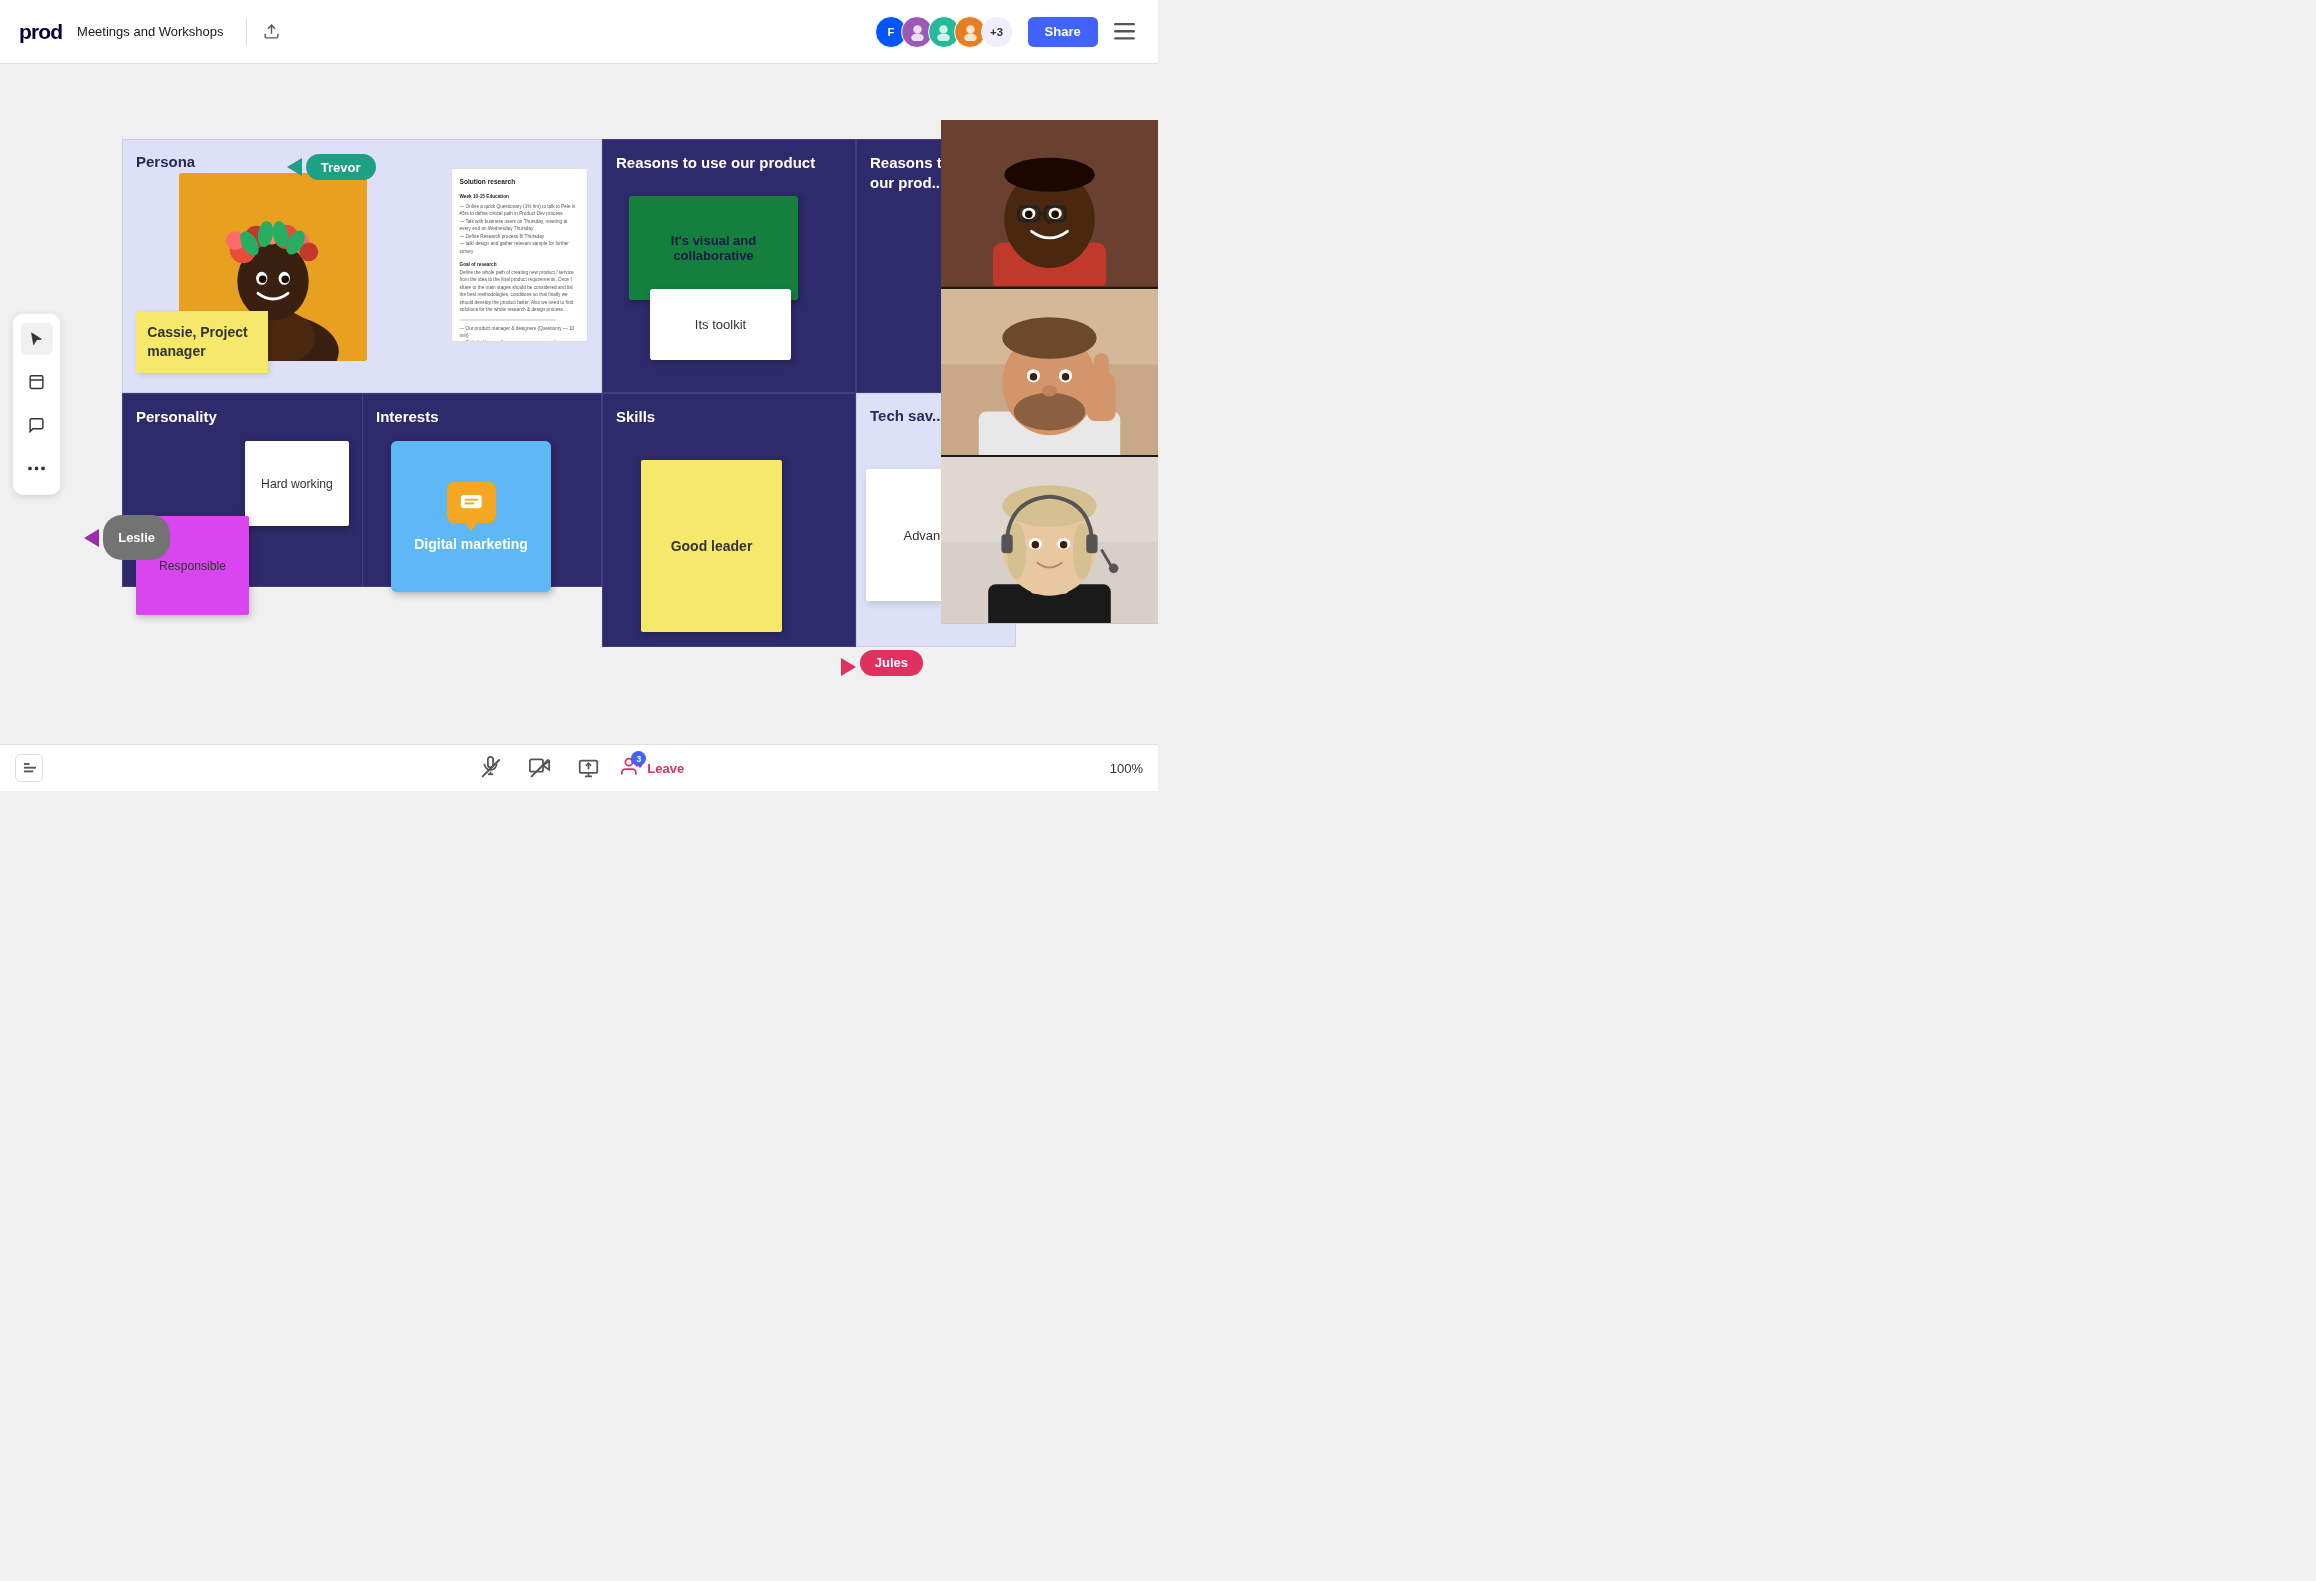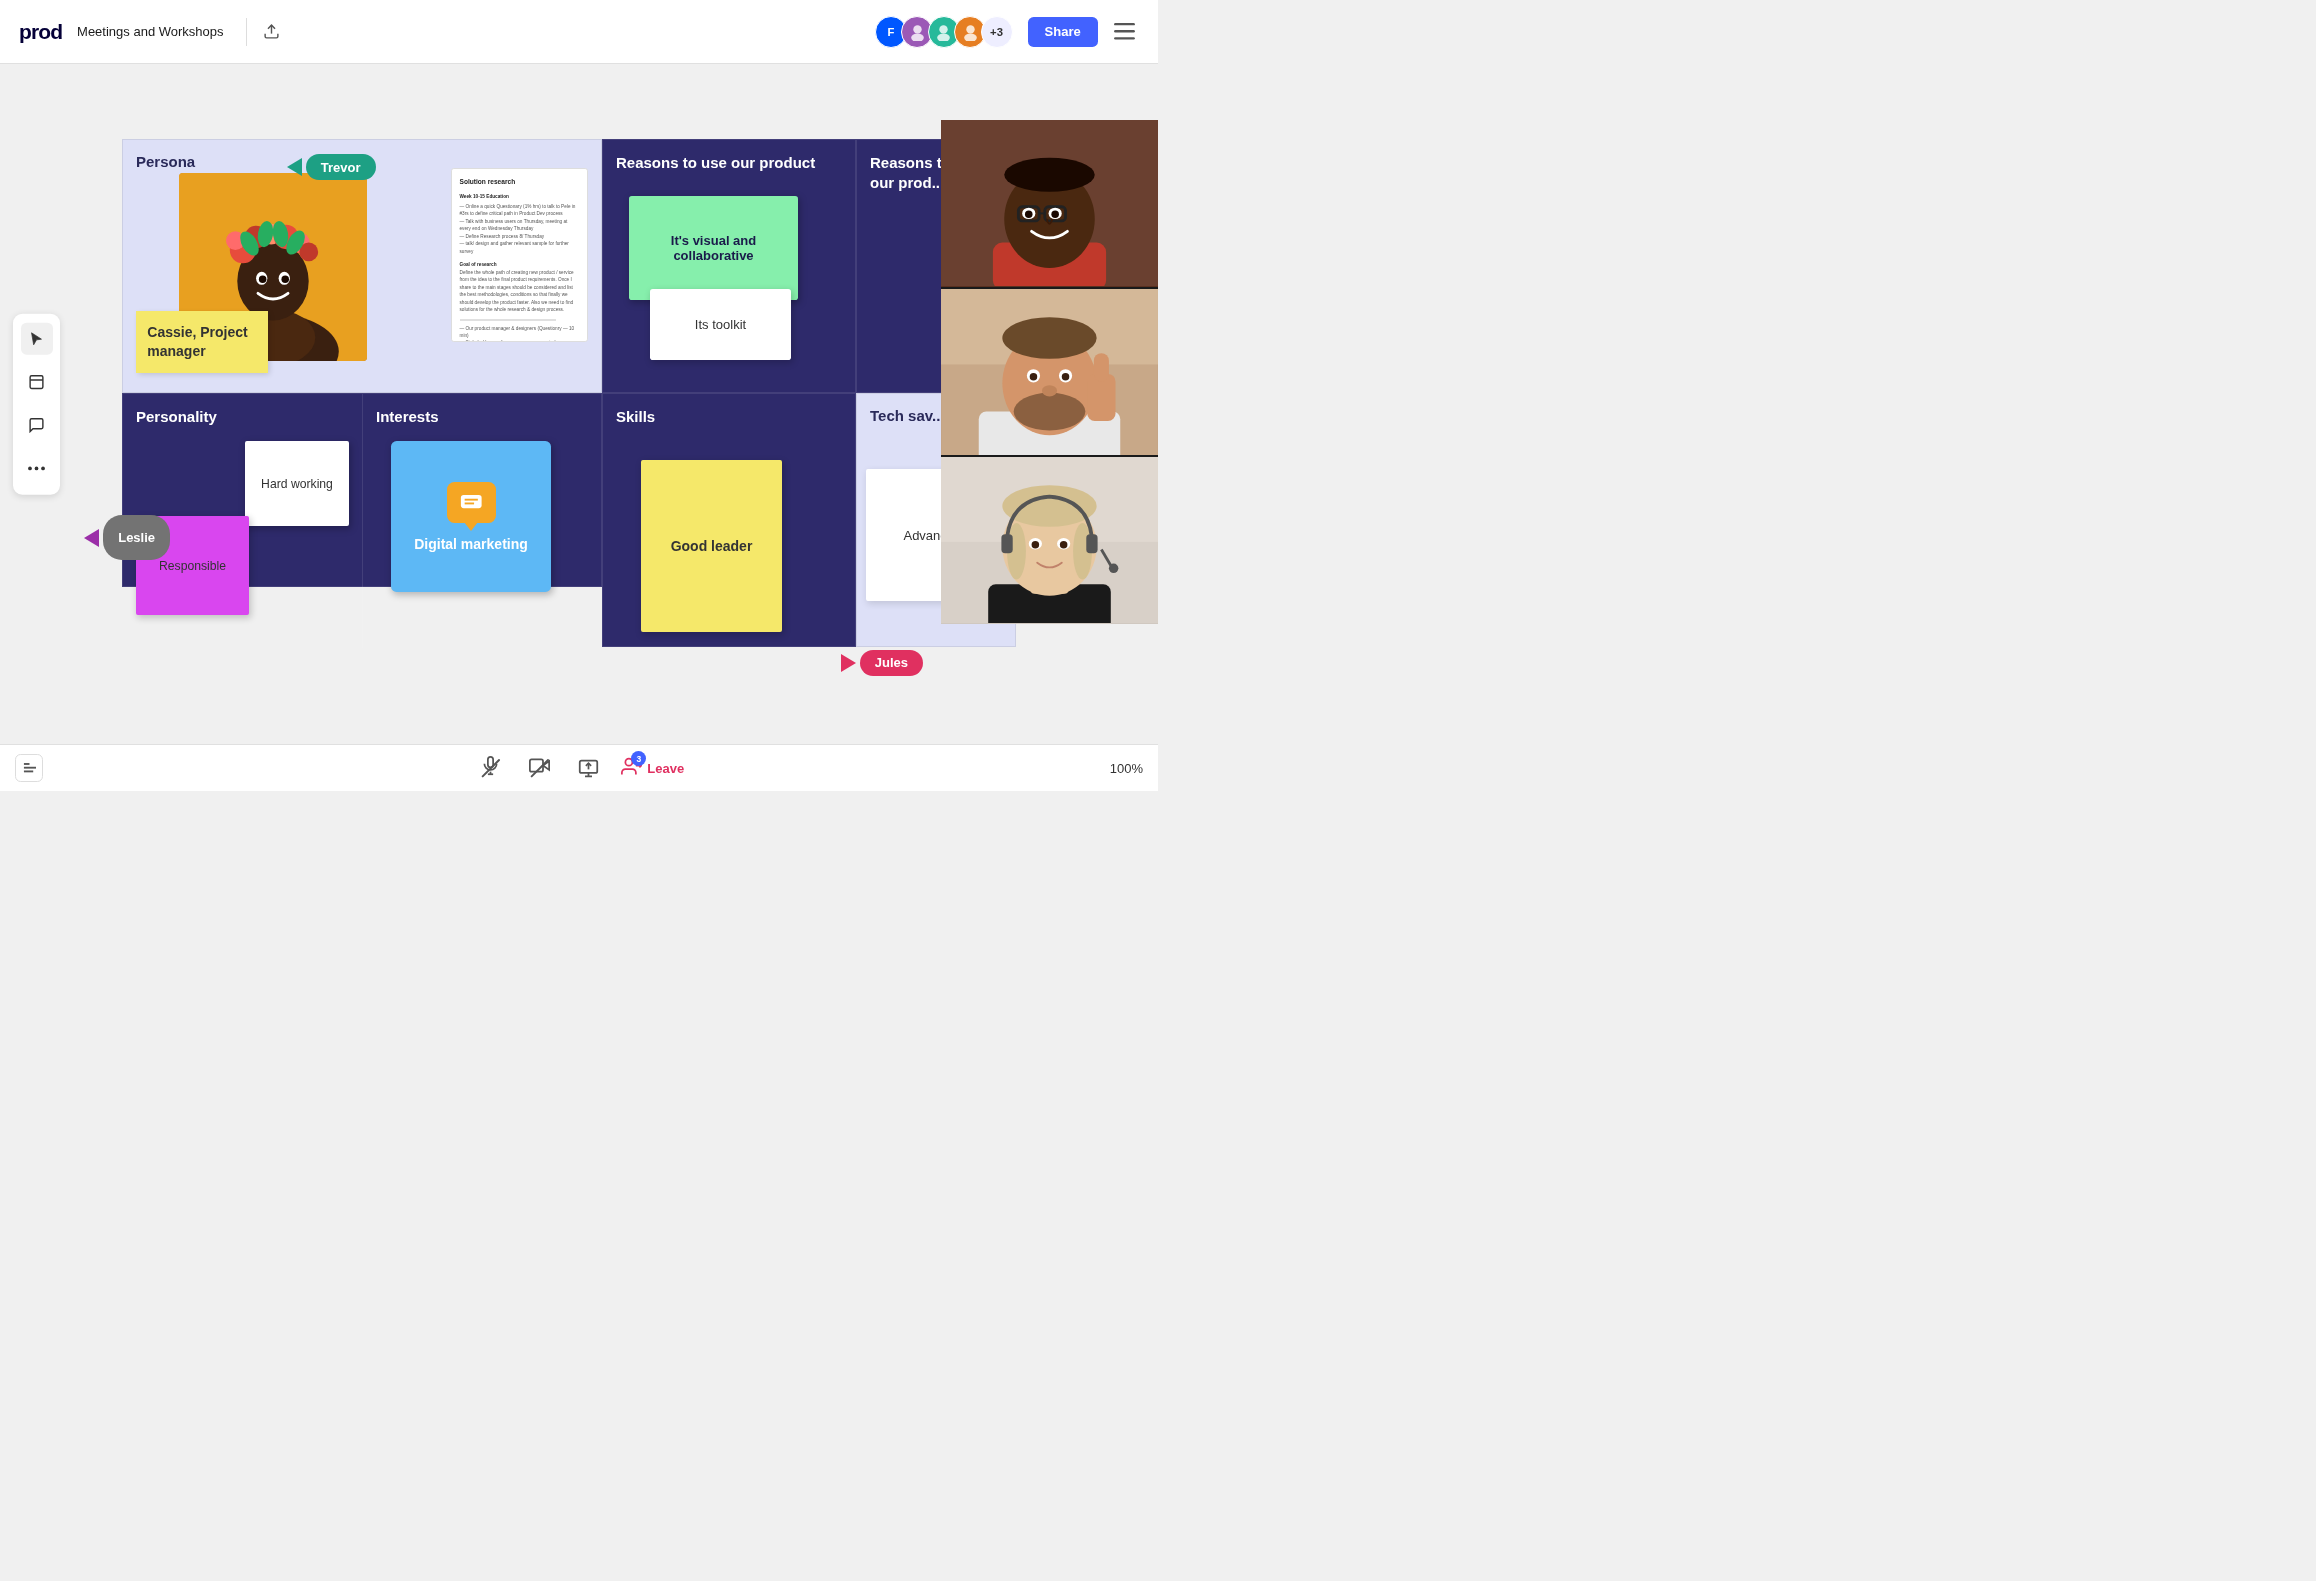--- a/index.html
+++ b/index.html
@@ -416,21 +416,21 @@
           </div>
 
         </div>
 
         <div style="position:absolute; left:13px; bottom:19px; width:132px; background:#f5e86a; padding:11.3px; box-shadow:1.9px 1.9px 5.6px rgba(0,0,0,0.15); font-size:14px; font-weight:600; color:#333; line-height:1.4;">Cassie, Project manager</div>
       </div>
 
       <div style="position:absolute; top:0; left:480px; width:254px; height:254px; background:#2e2a6b; border:0.9px solid rgba(255,255,255,0.1); padding:13px;">
         <div class="cell-label">Reasons to use our product</div>
 
-        <div style="position:absolute; left:26px; top:56px; width:169px; height:104px; background:#86efac; border-radius:2.8px; box-shadow:1.9px 2.8px 7.5px rgba(0,0,0,0.25); display:flex; align-items:center; justify-content:center; text-align:center; font-size:13px; font-weight:600; color:#1a1a4a; padding:3px;">It's visual and collaborative</div>
+        <div style="position:absolute; left:26px; top:56px; width:169px; height:104px; background:#15803d; border-radius:2.8px; box-shadow:1.9px 2.8px 7.5px rgba(0,0,0,0.25); display:flex; align-items:center; justify-content:center; text-align:center; font-size:13px; font-weight:600; color:#1a1a4a; padding:3px;">It's visual and collaborative</div>
 
         <div style="position:absolute; left:47px; top:149px; width:141px; height:71px; background:#fff; border-radius:2.8px; box-shadow:1.9px 2.8px 7.5px rgba(0,0,0,0.2); display:flex; align-items:center; justify-content:center; text-align:center; font-size:13px; font-weight:500; color:#333; padding:9.4px;">Its toolkit</div>
       </div>
 
       <div style="position:absolute; top:0; left:734px; width:160px; height:254px; background:#2e2a6b; border:0.9px solid rgba(255,255,255,0.1); padding:13px; overflow:hidden;">
         <div class="cell-label">Reasons to use our prod...</div>
       </div>
 
       <div style="position:absolute; top:254px; left:0; width:480px; height:194px; background:#2e2a6b; border:0.9px solid rgba(255,255,255,0.1);">
 
@@ -472,21 +472,21 @@
         <div style="position:absolute; left:9.4px; top:75px; width:132px; height:132px; background:#fff; border-radius:1.9px; box-shadow:1.9px 2.8px 7.5px rgba(0,0,0,0.12); display:flex; align-items:center; justify-content:center; text-align:center; font-size:13px; font-weight:500; color:#333; padding:11.3px;">Advanced</div>
       </div>
 
     </div>
 
     <div style="position:absolute; bottom:184px; left:9.4px; display:flex; align-items:center; gap:3.8px; z-index:50;">
       <div style="width:0;height:0;border-top:9.4px solid transparent;border-bottom:9.4px solid transparent;border-right:15px solid #9B2EA8;"></div>
       <div style="background:#737373; border-radius:19px; padding:15px 15px; font-size:13px; font-weight:700; color:#fff;">Leslie</div>
     </div>
 
-    <div style="position:absolute; bottom:68px; right:235px; display:flex; align-items:center; gap:3.8px; z-index:50;">
+    <div style="position:absolute; bottom:68px; right:235px; display:flex; align-items:flex-end; gap:3.8px; z-index:50;">
       <div style="width:0;height:0;border-top:9.4px solid transparent;border-bottom:9.4px solid transparent;border-left:15px solid #e03060;"></div>
       <div style="background:#e03060; border-radius:19px; padding:5.6px 15px; font-size:13px; font-weight:700; color:#fff;">Jules</div>
     </div>
 
     <div style="position:absolute; top:0; right:0; width:217px; height:504px; display:flex; flex-direction:column; gap:1.9px; background:#1a1a1a;">
 
       <div style="flex:1; background:#5a3020; overflow:hidden; position:relative;">
         <svg width="217" height="166" viewBox="0 0 230 176">
           <rect width="230" height="176" fill="#6a4030"></rect>
 

